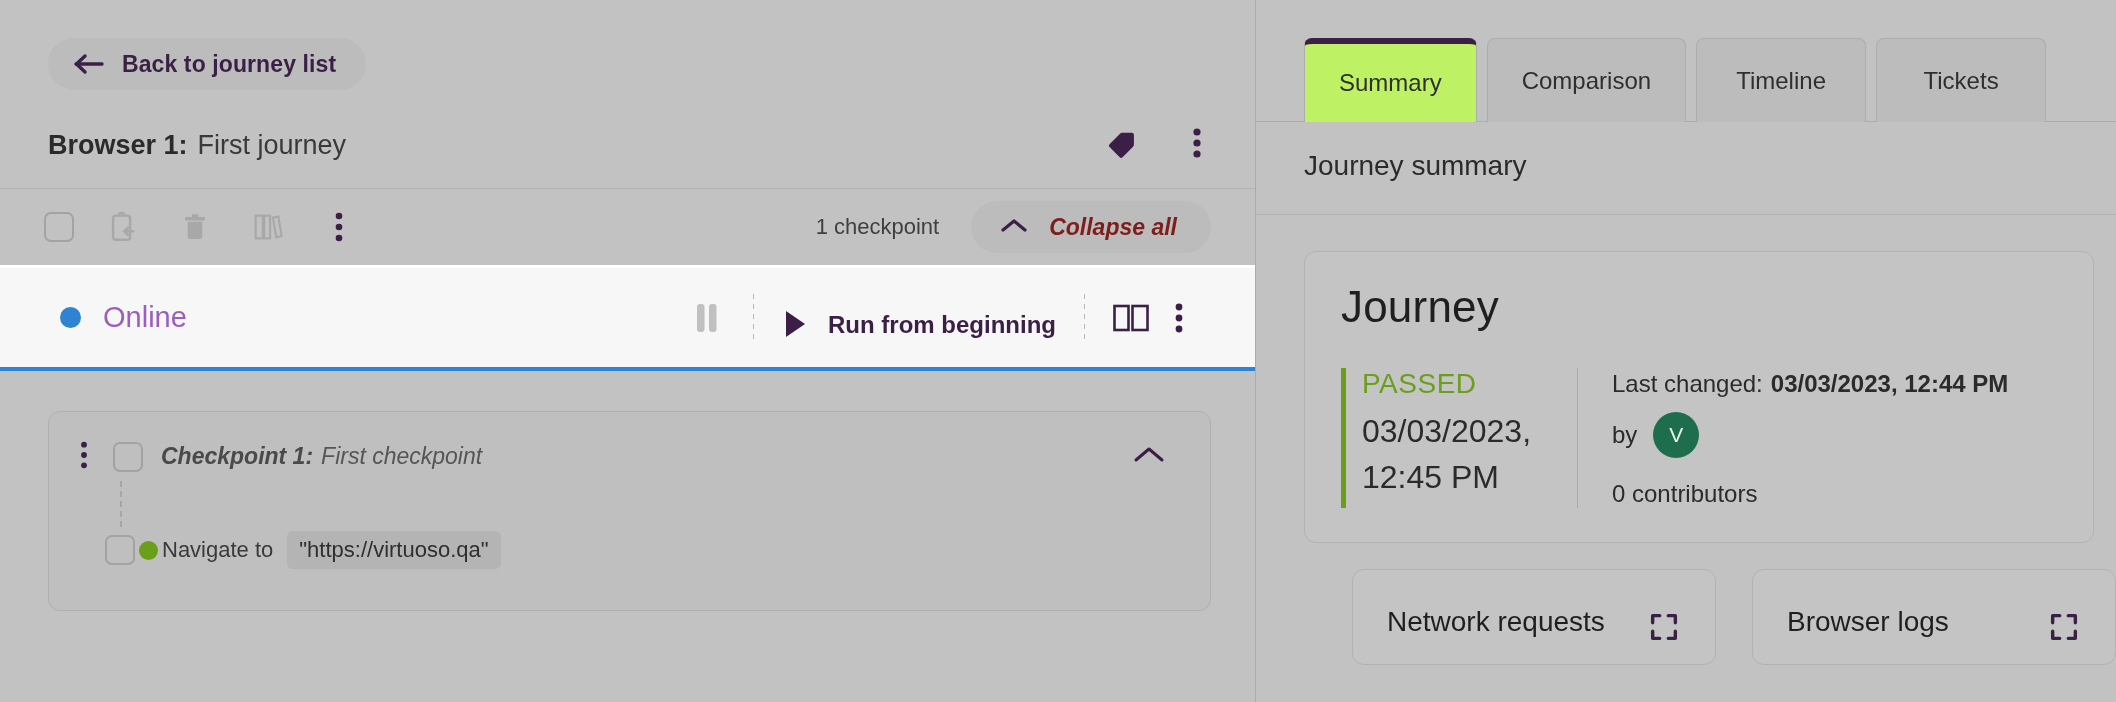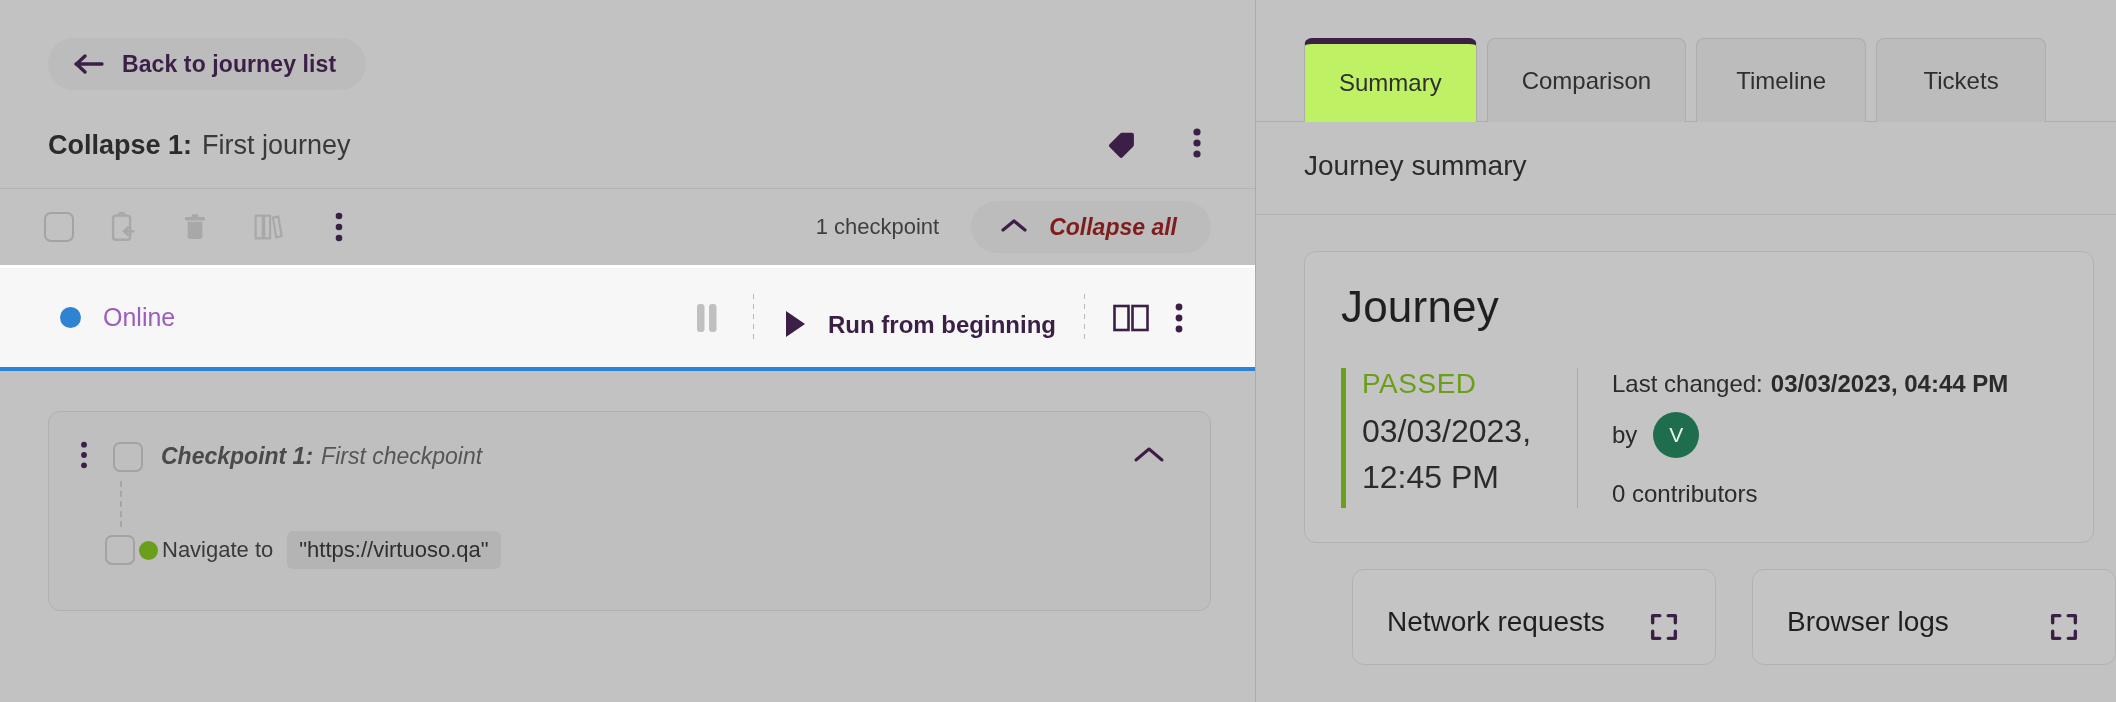--- a/index.html
+++ b/index.html
@@ -80,21 +80,21 @@
     position: relative;
     height: 106px;
     background: #f7f7f7;
     border-top: 3px solid #ffffff;
     border-bottom: 4px solid #2c84d8;
     display: flex; align-items: center;
     padding: 0 52px 0 60px;
   }
   .online-left { display: flex; align-items: center; gap: 22px; }
   .dot-blue { width: 21px; height: 21px; border-radius: 50%; background: #2e84d3; }
-  .online-lbl { font-size: 25px; color: #9b5ec0; text-align: center; }
+  .online-lbl { font-size: 29px; color: #9b5ec0; text-align: center; }
   .online-right { margin-left: auto; display: flex; align-items: flex-end; gap: 0; }
   .sep-dash {
     width: 1px; height: 48px; margin: 0 22px;
     background: repeating-linear-gradient(to bottom, #b8b8b8 0 5px, transparent 5px 10px);
   }
   .run-btn {
     display: inline-flex; align-items: center; gap: 20px;
     background: transparent; border: none; cursor: pointer; padding: 0 6px;
   }
   .run-btn .lbl { font-size: 24px; font-weight: 700; color: #3b1f46; }
@@ -225,21 +225,21 @@
             <path d="M2 11 H28" stroke="#3b1f46" stroke-width="3.4" stroke-linecap="round"></path>
             <path d="M11 3 L2.5 11 L11 19" stroke="#3b1f46" stroke-width="3.4" stroke-linecap="round" stroke-linejoin="round" fill="none"></path>
           </svg>
         </span>
         <span class="lbl">Back to journey list</span>
       </button>
     </div>
 
     <div class="title-row">
       <div class="title-text">
-        <b>Collapse 1:</b><span>First journey</span>
+        <b>Browser 1:</b><span>First journey</span>
       </div>
       <div class="title-actions">
         <span>
           <svg width="34" height="34" viewBox="0 0 24 24">
             <path d="M3.2 12.8 L10.6 5.4 A2 2 0 0 1 12 4.8 H19 A1.4 1.4 0 0 1 20.4 6.2 V13.2 A2 2 0 0 1 19.8 14.6 L12.4 22 A1.4 1.4 0 0 1 10.4 22 L3.2 14.8 A1.4 1.4 0 0 1 3.2 12.8 Z" fill="#3b1f46"></path>
           </svg>
         </span>
         <span>
           <svg width="28" height="34" viewBox="0 0 20 34">
             <circle cx="10" cy="6" r="3.6" fill="#3b1f46"></circle>
@@ -399,21 +399,21 @@
           <div class="jc-status">
             <div class="passed">PASSED</div>
             <div class="jc-date">
               <div>03/03/2023,</div>
               <div>12:45 PM</div>
             </div>
           </div>
           <div class="jc-vsep"></div>
           <div class="jc-meta">
             <div class="meta-line">
-              <span>Last changed:</span><b>03/03/2023, 04:44 PM</b>
+              <span>Last changed:</span><b>03/03/2023, 12:44 PM</b>
             </div>
             <div class="by-row">
               <span class="meta-line">by</span>
               <span class="avatar">V</span>
             </div>
             <div class="contrib">0 contributors</div>
           </div>
         </div>
       </div>
 

